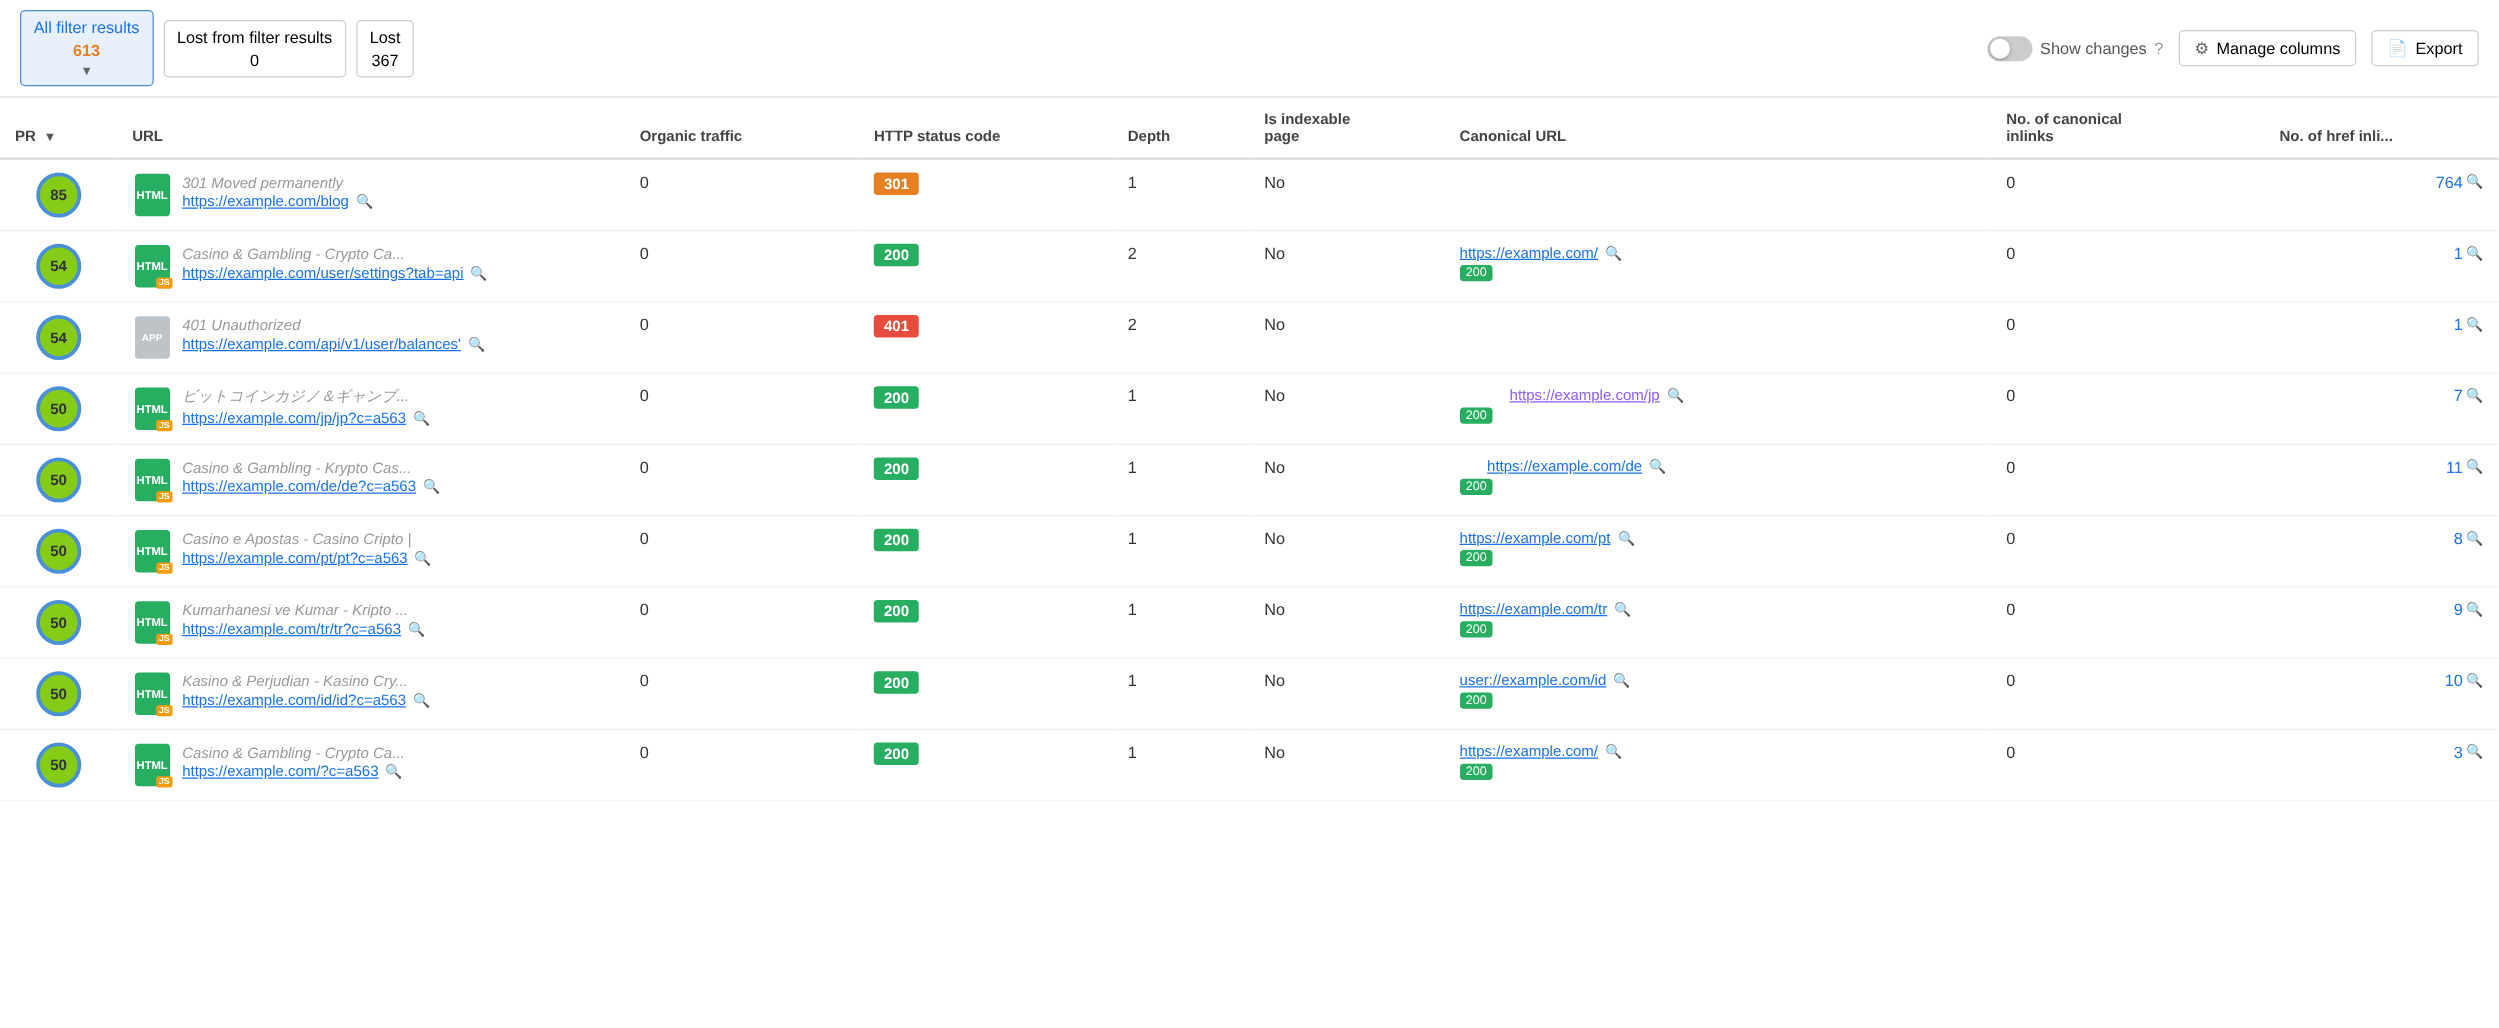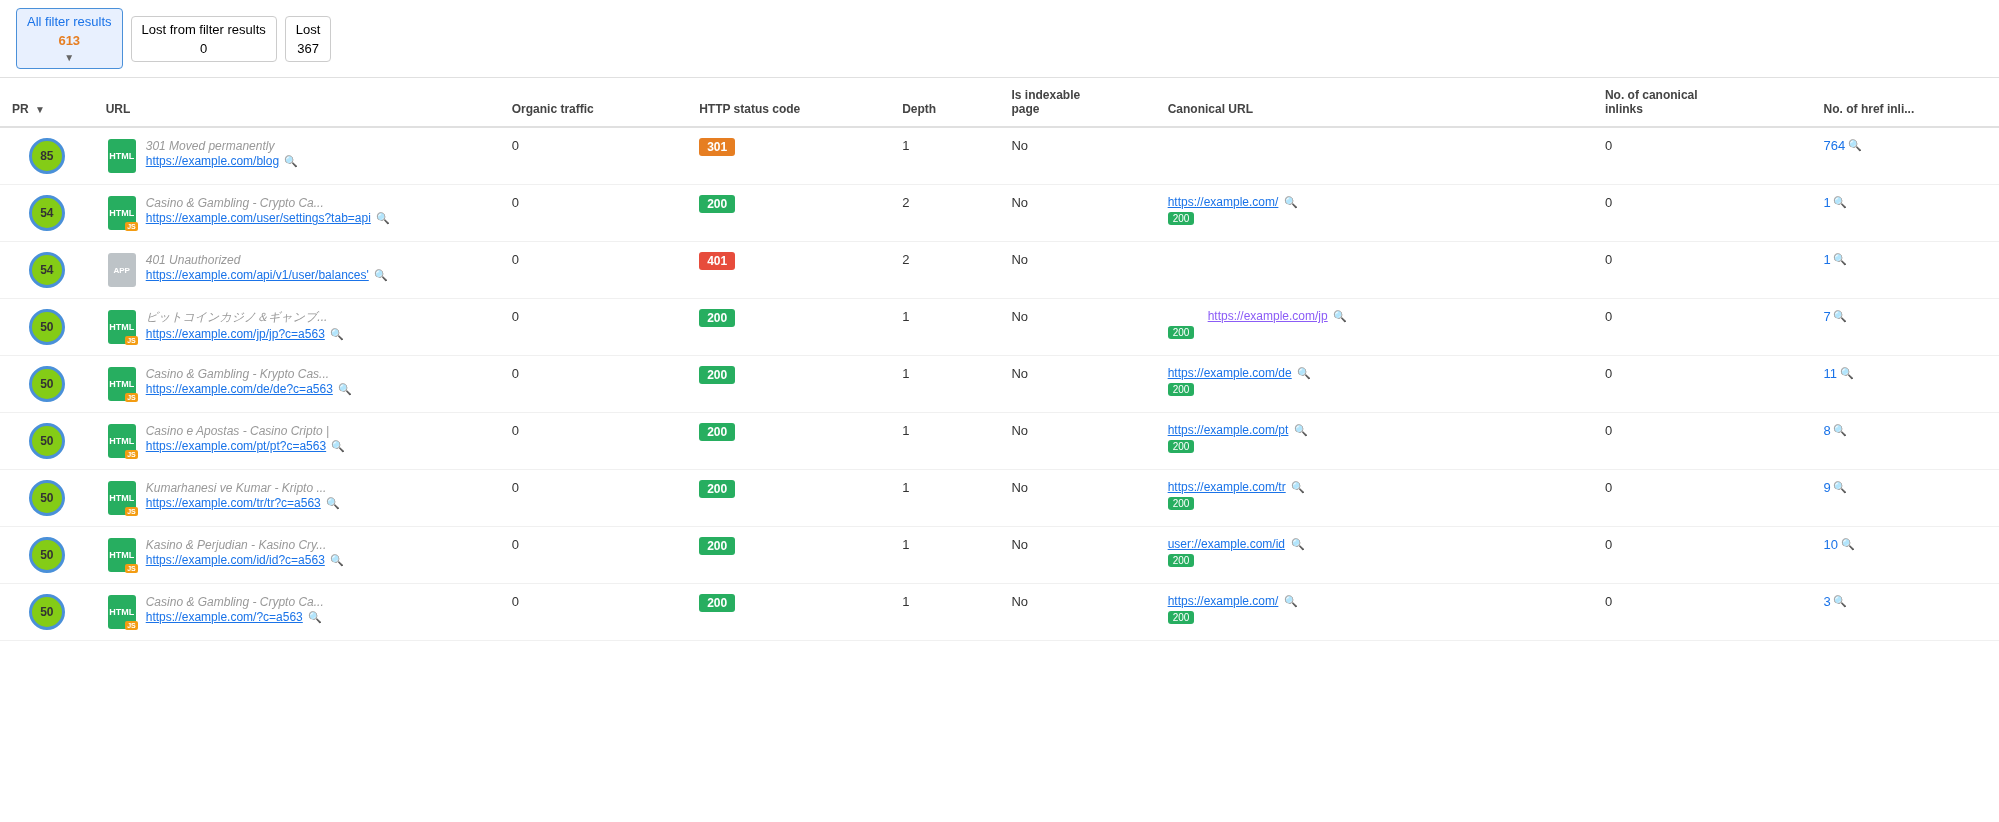--- a/index.html
+++ b/index.html
@@ -87,21 +87,21 @@
     .status-200 { background: #27ae60; }
     .status-401 { background: #e74c3c; }
     .status-200-sm {
       display: inline-block; background: #27ae60; color: #fff; font-size: 10px; padding: 1px 5px; border-radius: 3px; margin-top: 3px;
     }
 
     .canonical-cell { min-width: 250px; }
     .canonical-url { color: #1a73e8; font-size: 12px; display: flex; align-items: center; gap: 4px; }
 
     .num-cell { text-align: left; }
-    .num-link { color: #1a73e8; text-decoration: none; display: flex; align-items: center; gap: 3px; font-size: 13px; }
+    .num-link { color: #1a73e8; text-decoration: none; display: flex; align-items: center; gap: 3px; font-size: 13px; justify-content: flex-end; }
 
     td.num-cell { white-space: nowrap; }
   </style>
 </head>
 <body>
 
 <div class="top-bar">
   <button class="filter-btn active">
     <span>All filter results</span>
     <span class="count">613</span>
@@ -109,20 +109,37 @@
   </button>
   <button class="filter-btn">
     <span>Lost from filter results</span>
     <span>0</span>
   </button>
   <button class="filter-btn">
     <span>Lost</span>
     <span>367</span>
   </button>
 
+  <div class="top-bar-right">
+    <div class="show-changes">
+      <div class="toggle-switch">
+        <div class="toggle-knob"></div>
+      </div>
+      <span>Show changes</span>
+      <span class="help-icon">?</span>
+    </div>
+    <button class="manage-btn">
+      <span class="gear-icon">⚙</span>
+      <span>Manage columns</span>
+    </button>
+    <button class="export-btn">
+      <span class="export-icon">📄</span>
+      <span>Export</span>
+    </button>
+  </div>
 </div>
 
 <div class="table-wrapper">
   <table>
     <thead>
       <tr>
         <th class="sortable" style="width:60px;">
           <span class="col-label">PR <span class="sort-arrow">▼</span></span>
         </th>
         <th style="width:260px;">
@@ -302,21 +319,21 @@
         <span class="search-icon">🔍</span>
       </div>
     </div>
   </div>
           </td>
           <td>0</td>
           <td><span class="status-badge status-200">200</span></td>
           <td>1</td>
           <td>No</td>
           <td class="canonical-cell"><div class="canonical-url">
-      <a href="#" style="color:#1a73e8;font-size:12px;">https://example.com/de</a>
+      <a href="#" style="color:#1a73e8;font-size:12px;margin-left:22px;">https://example.com/de</a>
       <span class="search-icon">🔍</span>
     </div>
     <span class="status-200-sm">200</span></td>
           <td class="num-cell">0</td>
           <td class="num-cell">
             <span class="num-link" style="cursor:pointer;color:#1a73e8;">11 <span style="color:#999;font-size:11px;">🔍</span></span>
           </td>
         </tr>
         <tr>
           <td>

